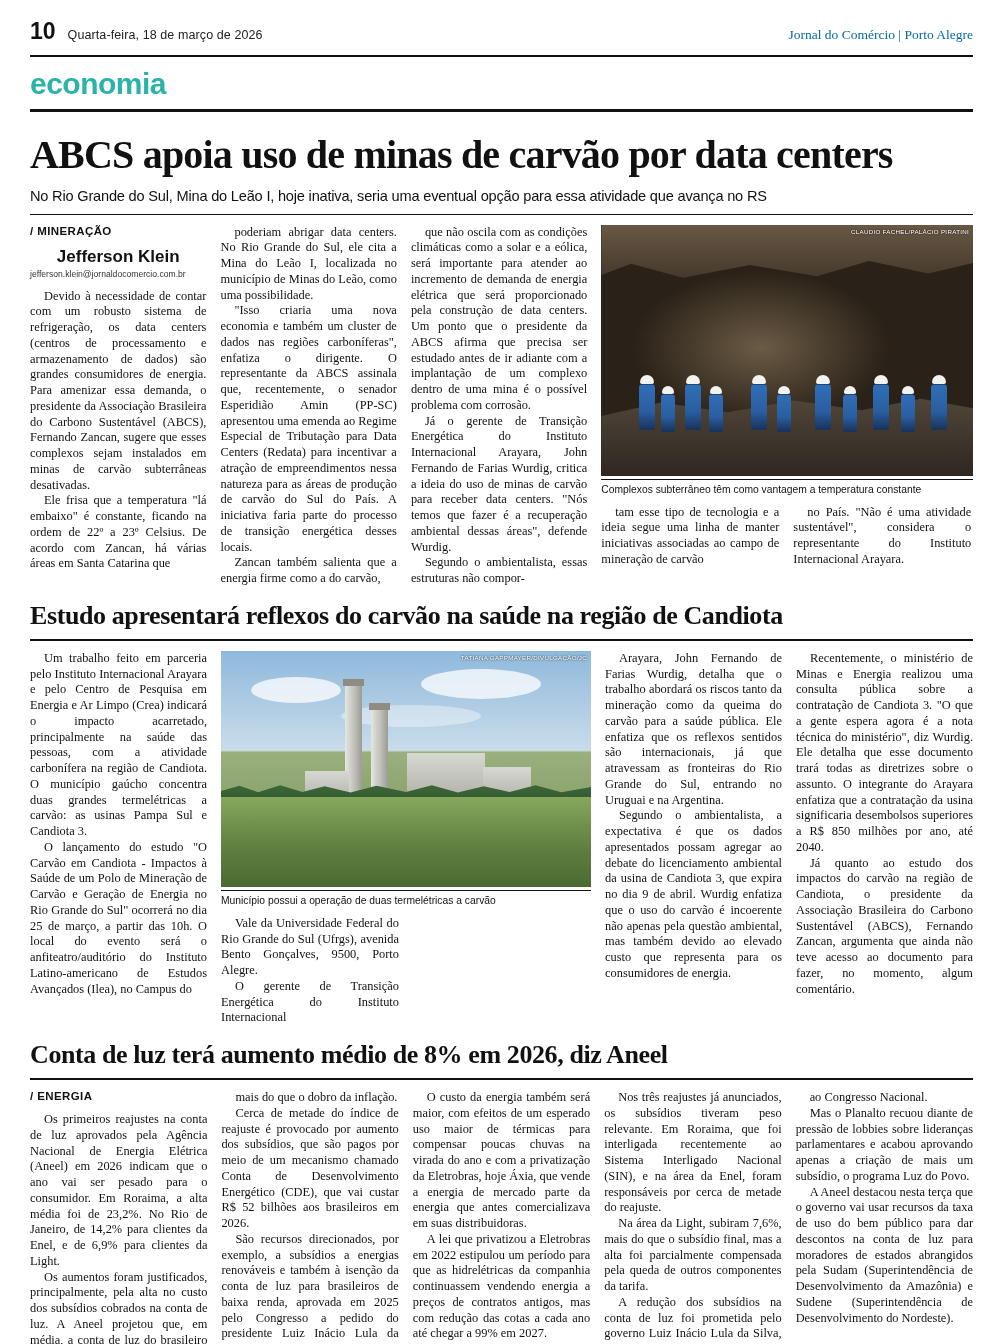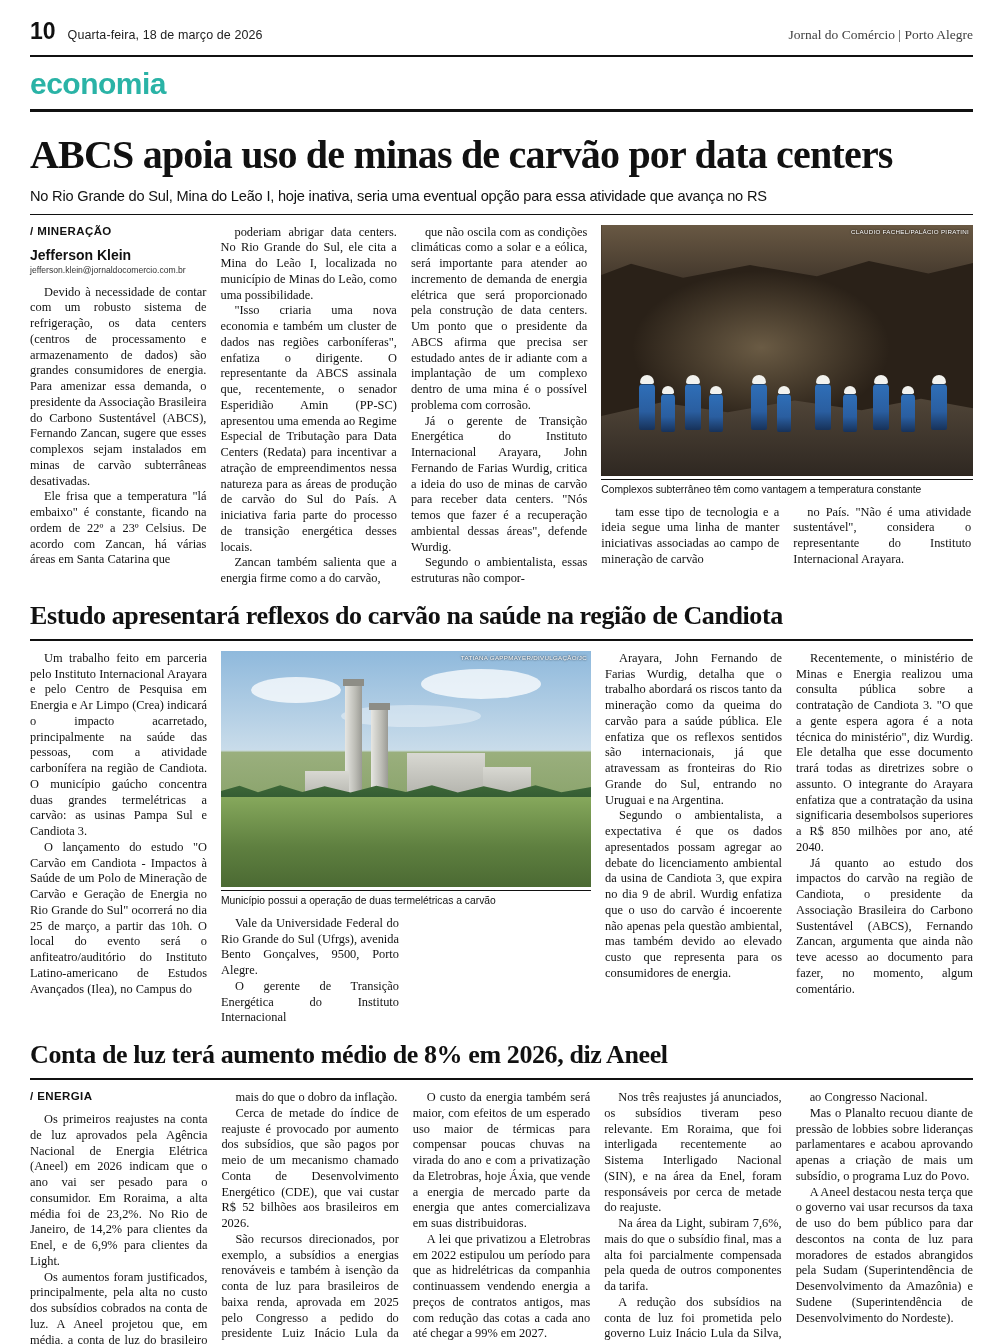--- a/index.html
+++ b/index.html
@@ -26,21 +26,21 @@
   .page-num {
     font-family:"Liberation Sans", sans-serif;
     font-weight:bold; font-size:23px; color:#111;
   }
   .mh-date {
     font-family:"Liberation Sans", sans-serif;
     font-size:12.5px; color:#222; letter-spacing:.1px;
   }
   .mh-right {
     font-family:"Liberation Serif", serif;
-    font-size:13.5px; color:#404040;
+    font-size:13.5px; color:#0369a1;
   }
   .rule-top { height:1.5px; background:#111; margin-top:2px; }
   .section-title {
     font-family:"Liberation Sans", sans-serif;
     font-weight:bold; font-size:30px;
     color:#2ab3a6;
     letter-spacing:-0.5px;
     margin:10px 0 8px 0;
   }
   .rule-thick { height:3px; background:#111; }
@@ -81,22 +81,23 @@
   .kicker {
     font-family:"Liberation Sans", sans-serif;
     font-weight:bold;
     font-size:11.5px;
     letter-spacing:0.4px;
     margin:0 0 10px 0;
   }
   .byline {
     font-family:"Liberation Sans", sans-serif;
     font-weight:bold;
-    font-size:14px;
+    font-size:17px;
     margin:0 0 2px 0;
+    text-align:center;
   }
   .byline-mail {
     font-family:Liberation Sans, sans-serif;
     font-size:8.6px;
     color:#333;
     margin:0 0 10px 0;
   }
 
   
   .photo-wrap { position:relative; }

